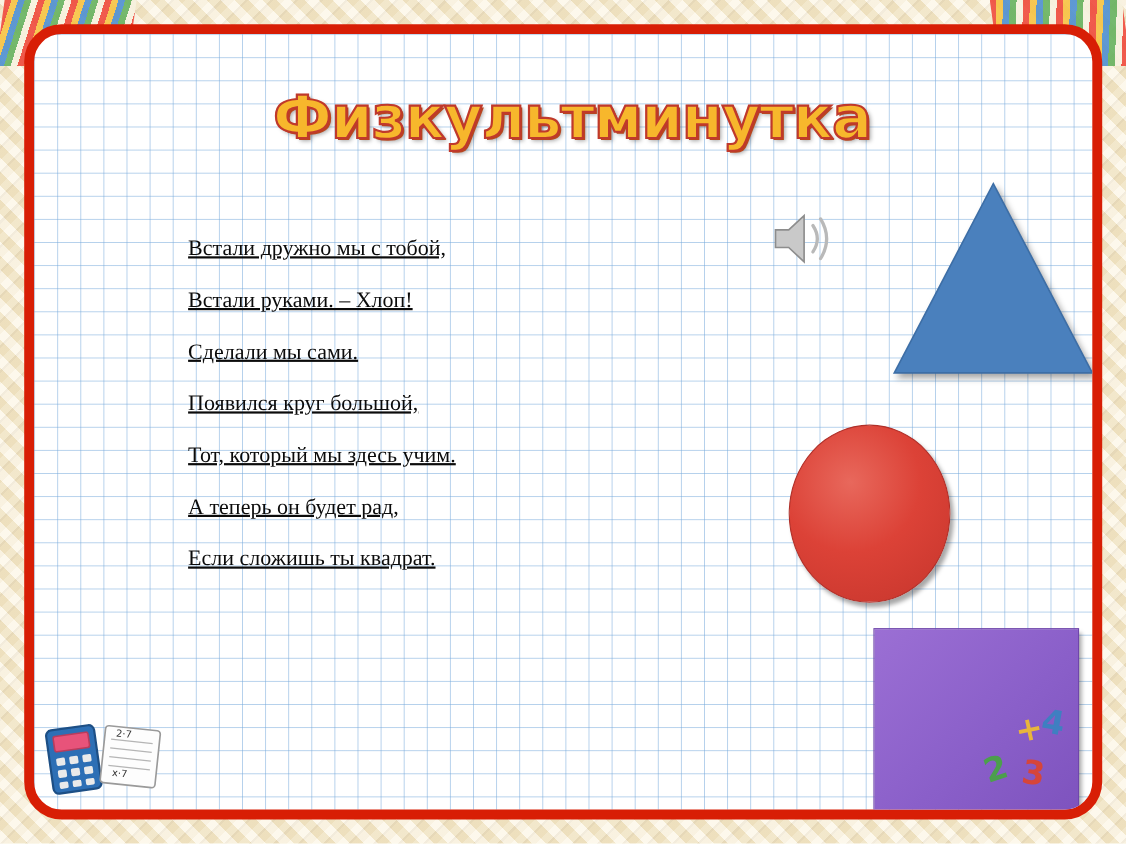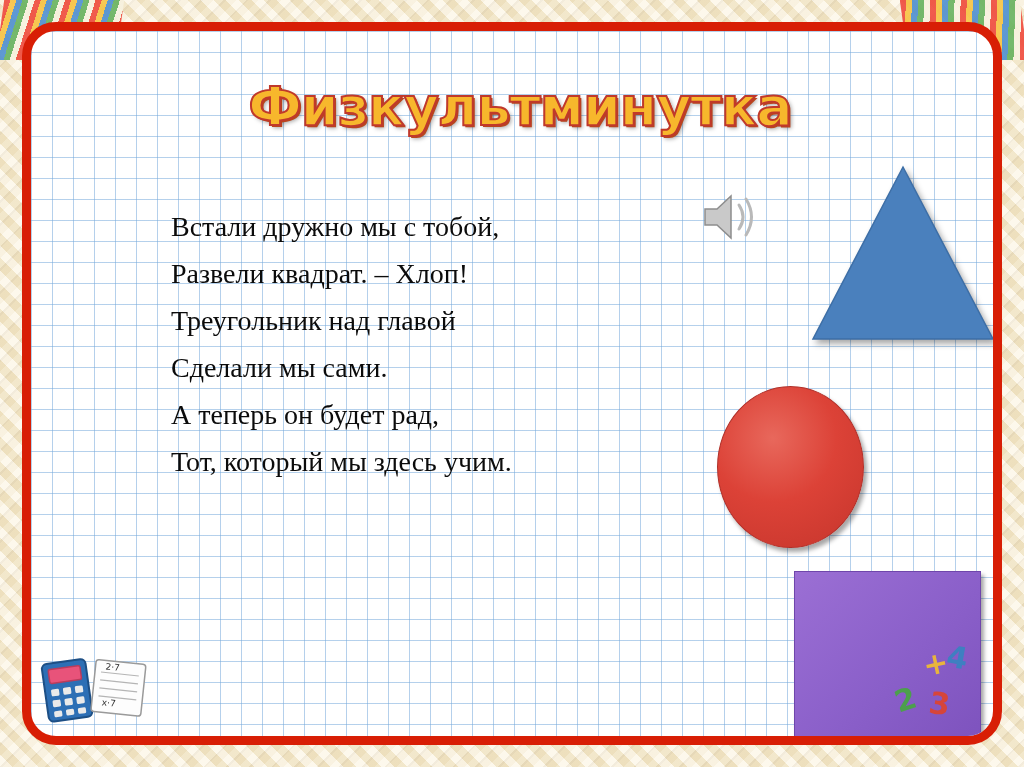--- a/index.html
+++ b/index.html
@@ -98,24 +98,25 @@
       3px 3px 4px rgba(0,0,0,.35);
   }
 
   
   .poem {
     position: absolute;
     left: 140px;
     top: 172px;
     width: 520px;
     font-family: "Liberation Serif", serif;
-    font-size: 28px;
+    font-size: 20px;
     line-height: 47px;
     color: #0b0b0b;
     white-space: nowrap;
+    text-decoration: underline;
   }
   .poem .line { display: block; }
 
   
   .speaker {
     position: absolute;
     left: 668px;
     top: 158px;
     width: 64px;
     height: 56px;
@@ -182,25 +183,26 @@
   <div class="outer-deco"></div>
   <div class="corner-pencils left"></div>
   <div class="corner-pencils right"></div>
 
   <div class="panel">
 
     <div class="title">Физкультминутка</div>
 
     <div class="poem">
       <span class="line">Встали дружно мы с тобой,</span>
-      <span class="line">Развели квадрат. – Хлоп!</span>
-      <span class="line">Треугольник над главой</span>
+      <span class="line">Встали руками. – Хлоп!</span>
       <span class="line">Сделали мы сами.</span>
+      <span class="line">Появился круг большой,</span>
+      <span class="line">Тот, который мы здесь учим.</span>
       <span class="line">А теперь он будет рад,</span>
-      <span class="line">Тот, который мы здесь учим.</span>
+      <span class="line">Если сложишь ты квадрат.</span>
     </div>
 
     <div class="speaker">
       <svg width="64" height="56" viewBox="0 0 64 56">
         <polygon points="6,20 18,20 32,7 32,49 18,36 6,36" fill="#c9c9c9" stroke="#8d8d8d" stroke-width="1.5"></polygon>
         <path d="M40,16 Q48,28 40,40" stroke="#b9b9b9" stroke-width="3" fill="none" stroke-linecap="round"></path>
         <path d="M47,10 Q58,28 47,46" stroke="#b9b9b9" stroke-width="3" fill="none" stroke-linecap="round"></path>
       </svg>
     </div>
 

